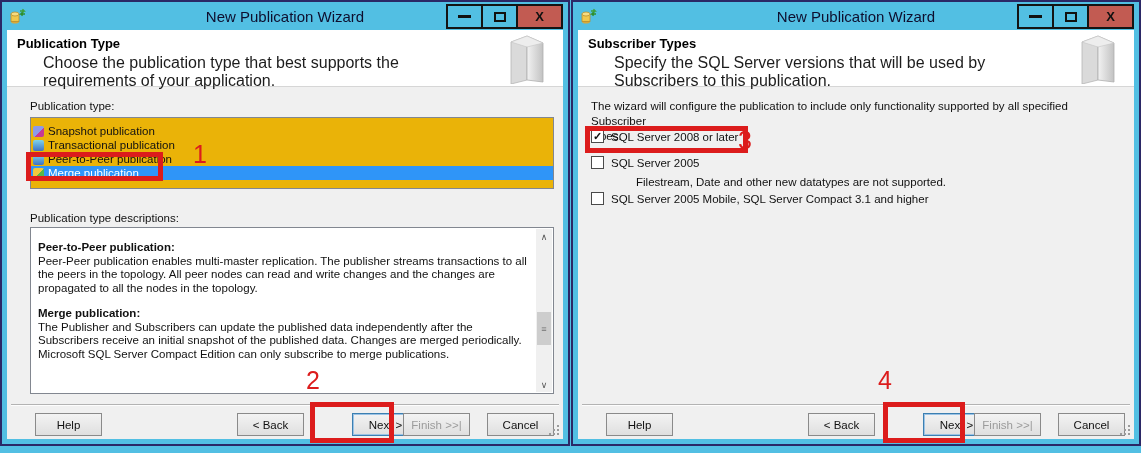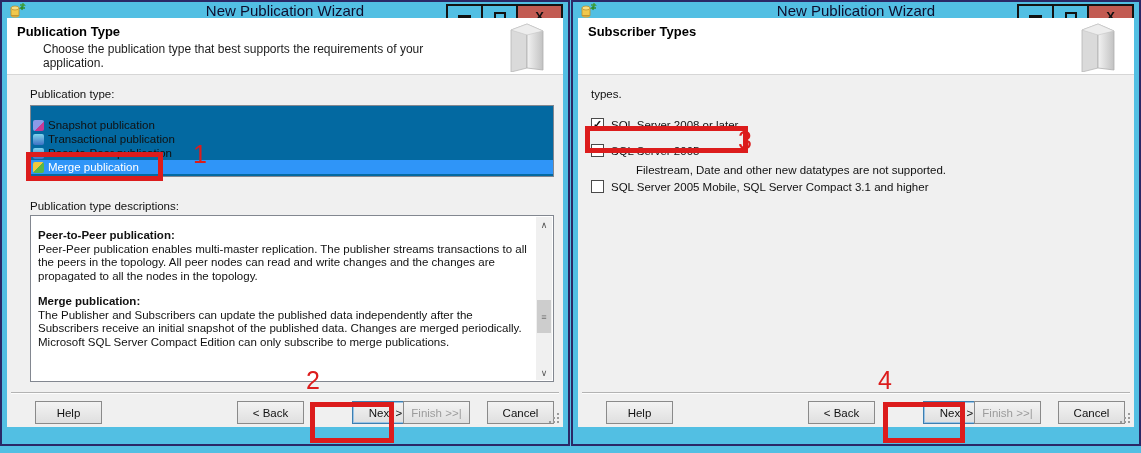--- a/index.html
+++ b/index.html
@@ -13,44 +13,44 @@
   }
   *{box-sizing:border-box;margin:0;padding:0;}
   body{margin:0;font-family:"Liberation Sans",sans-serif;background:#fff;}
   .stage{position:relative;width:1141px;height:453px;background:var(--cyan);overflow:hidden;}
 
   
   .window{position:absolute;top:0;width:570px;height:446px;background:var(--cyan);
           border:2px solid var(--outline);}
   .win-left{left:0;}
   .win-right{left:571px;}
-  .titlebar{position:relative;height:16px;display:flex;align-items:center;}
+  .titlebar{position:relative;height:28px;display:flex;align-items:center;}
   .app-icon{margin-left:7px;width:17px;height:17px;flex:0 0 auto;}
   .tb-title{position:absolute;left:0;right:0;text-align:center;font-size:15px;color:#0E0E2E;}
   .tb-buttons{position:absolute;right:5px;top:2px;display:flex;}
   .tb-btn{width:37px;height:25px;border:2px solid #141414;margin-left:-2px;
           display:flex;align-items:center;justify-content:center;cursor:pointer;background:transparent;}
   .tb-btn.close{width:47px;background:#C25B52;}
   .min-bar{display:block;width:13px;height:3px;background:#111;}
   .max-box{display:block;width:12px;height:10px;border:2px solid #111;}
   .close-x{font-weight:bold;font-size:13px;color:#111;}
 
   .client{margin:0 5px 5px 5px;height:409px;background:var(--client);position:relative;}
   .hdr{height:57px;background:#fff;border-bottom:1px solid #D6D6D6;position:relative;}
   .hdr-title{position:absolute;left:10px;top:6px;font-size:13px;font-weight:bold;color:#000;}
-  .hdr-sub{position:absolute;left:36px;top:24px;font-size:12px;color:#1C1C1C;width:430px;}
+  .hdr-sub{position:absolute;left:36px;top:24px;font-size:16px;color:#1C1C1C;width:430px;}
   .book-icon{position:absolute;right:8px;top:2px;}
 
   .body{position:absolute;left:0;top:58px;right:0;bottom:0;}
 
   
   .lbl{position:absolute;font-size:11.5px;color:#111;}
   .pt-label{left:23px;top:12px;}
-  .listbox{position:absolute;left:23px;top:29px;width:524px;height:72px;background:#0369a1;
-           border:1px solid var(--ctl-border);padding-top:12px;overflow:hidden;}
+  .listbox{position:absolute;left:23px;top:29px;width:524px;height:72px;background:#eab308;
+           border:1px solid var(--ctl-border);padding-top:6px;overflow:hidden;}
   .lrow{height:14px;display:flex;align-items:center;padding-left:2px;font-size:11.5px;color:#111;cursor:default;}
   .lrow .li-icon{width:11px;height:11px;border-radius:2px;margin-right:4px;flex:0 0 auto;}
   .lrow.selected{background:var(--sel);color:#fff;}
   .icon-snapshot{background:linear-gradient(135deg,#8B9AE8 55%,#C53A96 55%);}
   .icon-transactional{background:linear-gradient(#7FD4EC,#3E72C4);}
   .icon-peer{background:linear-gradient(#7FD4EC,#3E72C4);}
   .icon-merge{background:linear-gradient(135deg,#F2C83E 50%,#58B847 50%);}
 
   .ptd-label{left:23px;top:124px;}
   .descbox{position:absolute;left:23px;top:139px;width:524px;height:167px;background:#fff;
@@ -213,28 +213,30 @@
             <span class="max-box"></span>
           </div>
         <div class="tb-btn close">
             <span class="close-x">X</span>
           </div>
       </div>
     </div>
     <div class="client">
       <div class="hdr">
         <div class="hdr-title">Subscriber Types</div>
+        <div class="hdr-sub">Specify the SQL Server versions that will be used by Subscribers to this publication.</div>
         <svg class="book-icon" width="58" height="52" viewBox="0 0 58 52">
           <polygon points="14,10 30,4 30,48 14,52" fill="#DADADA" stroke="#B5B5B5" stroke-width="0.8"></polygon>
           <polygon points="30,4 46,11 46,50 30,48" fill="url(#bookg)" stroke="#AFAFAF" stroke-width="0.8"></polygon>
           <polygon points="14,10 30,4 46,11 30,15" fill="#EDEDED" stroke="#C5C5C5" stroke-width="0.6"></polygon>
         </svg>
       </div>
       <div class="body">
         <div class="intro">
+          <div>The wizard will configure the publication to include only functionality supported by all specified Subscriber</div>
           <div>types.</div>
         </div>
         <div class="cbrow cb1">
           <span class="cb-box">✓</span>
           <span class="cb-label">SQL Server 2008 or later</span>
         </div>
         <div class="cbrow cb2">
           <span class="cb-box"></span>
           <span class="cb-label">SQL Server 2005</span>
         </div>

